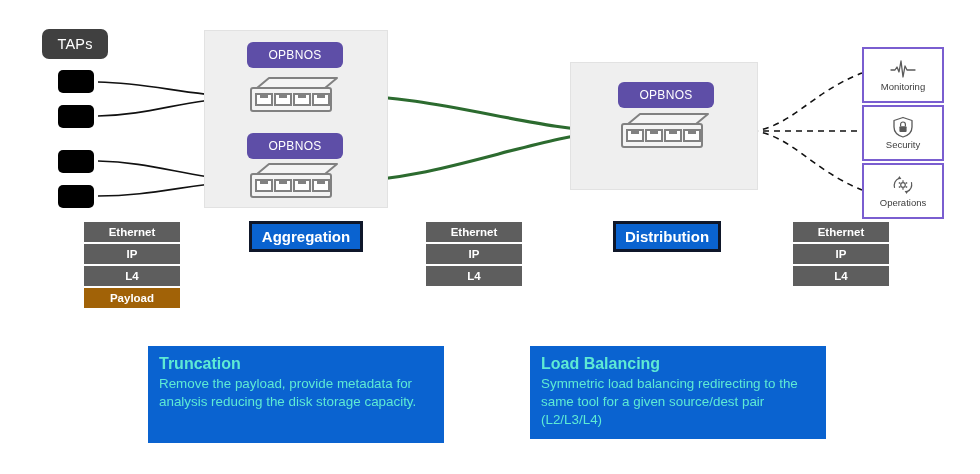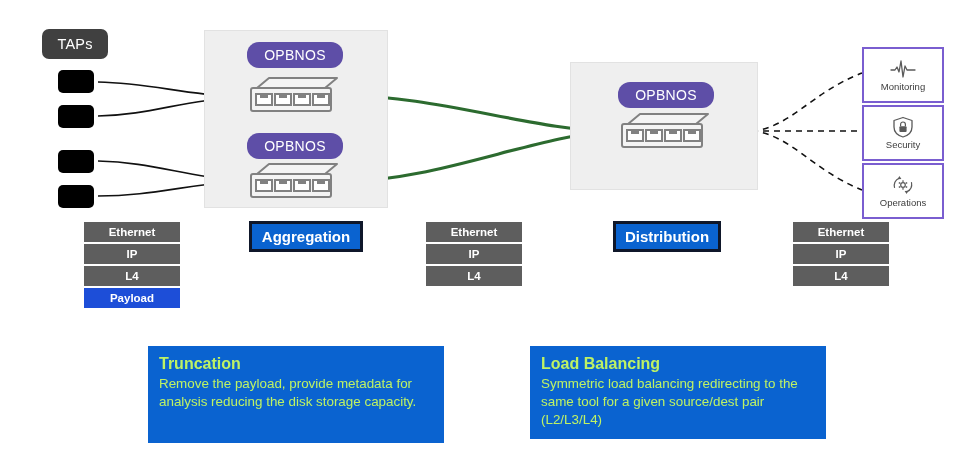--- a/index.html
+++ b/index.html
@@ -54,23 +54,23 @@
   }
   .tap-box {
     width: 36px; height: 23px;
     background: #000000;
     border-radius: 5px;
   }
 
   
   .opbnos {
     background: #5e4ea7;
-    border-radius: 12px;
+    border-radius: 6px;
     color: #ffffff;
-    font-size: 14px;
+    font-size: 12px;
     display: flex;
     align-items: center;
     justify-content: center;
     letter-spacing: .3px;
     text-align: right;
   }
   .opbnos-agg { width: 96px; height: 26px; }
   .opbnos-dist { width: 96px; height: 26px; }
 
   
@@ -95,21 +95,21 @@
     height: 20px;
     margin-bottom: 2px;
     background: #5e5e5e;
     color: #ffffff;
     font-size: 11.5px;
     font-weight: bold;
     display: flex;
     align-items: center;
     justify-content: center;
   }
-  .stack-layer.payload { background: #1d4ed8; }
+  .stack-layer.payload { background: #a16207; }
 
   
   .tool-card {
     width: 78px; height: 52px;
     background: #ffffff;
     border: 2.5px solid #7a5ed0;
     display: flex;
     flex-direction: column;
     align-items: center;
     justify-content: center;
@@ -117,21 +117,21 @@
   .tool-icon { width: 26px; height: 22px; display: block; }
   .tool-label {
     font-size: 9.5px;
     color: #3c3c3c;
     margin-top: 1px;
   }
 
   
   .callout {
     background: #0a63d0;
-    color: #bef264;
+    color: #5eead4;
     padding: 8px 11px 10px 11px;
     box-sizing: border-box;
   }
   .callout-title {
     font-size: 16px;
     font-weight: bold;
     line-height: 20px;
     margin-bottom: 1px;
   }
   .callout-body {

